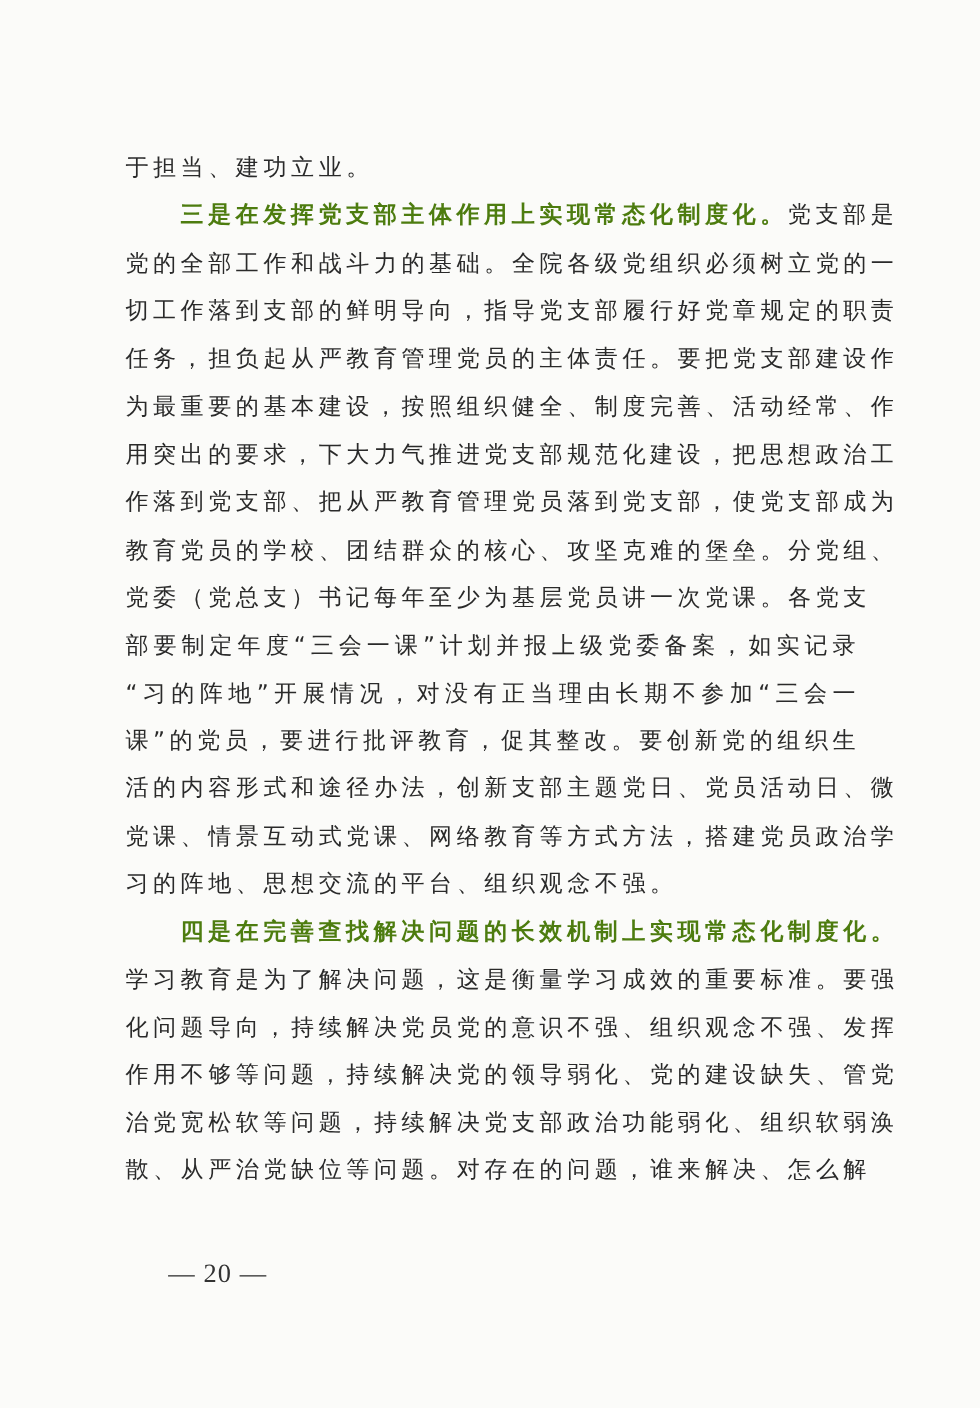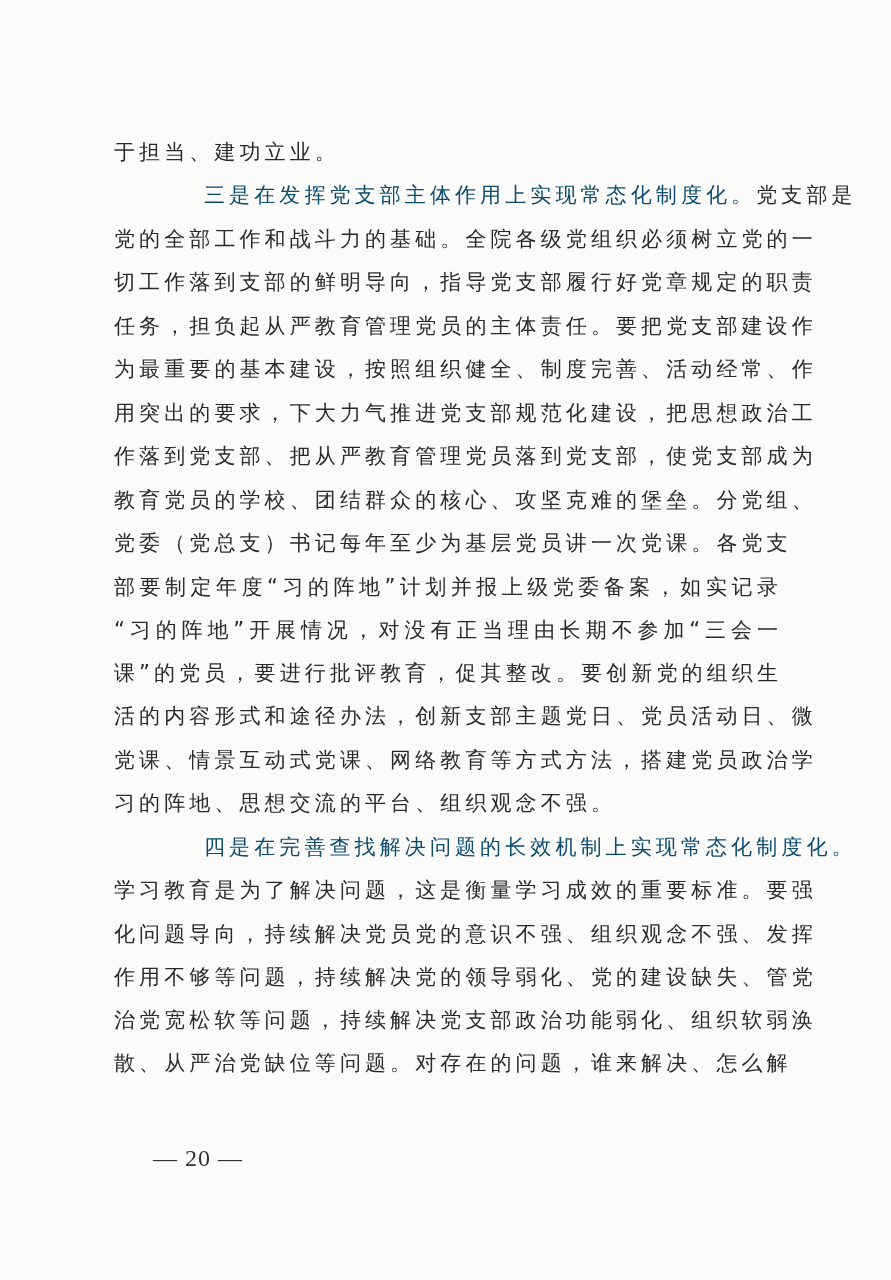--- a/index.html
+++ b/index.html
@@ -18,21 +18,21 @@
     width: 668px;
     font-size: 21px;
     line-height: 32px;
     white-space: nowrap;
     letter-spacing: 4.1px;
     text-align: justify;
     text-align-last: justify;
   }
   .line.last { text-align-last: left; }
   .line.indent { left: 164px; width: 618px; }
-  .bold { font-weight: normal; color: #0c4a6e; margin-left: 40px; }
+  .bold { font-weight: bold; color: #4d7c0f; }
   .page-number {
     position: absolute; left: 126px; top: 1145px;
     font-family: "Liberation Serif", serif;
     font-size: 24px; color: #333;
     letter-spacing: 1px;
     margin-left: 27px;
   }
 </style>
 </head>
 <body>
@@ -43,21 +43,21 @@
   <div class="line indent" style="top:179px"><span class="bold">三是在发挥党支部主体作用上实现常态化制度化。</span><span>党支部是</span></div>
 
   <div class="line" style="top:223px">党的全部工作和战斗力的基础。全院各级党组织必须树立党的一</div>
   <div class="line" style="top:266px">切工作落到支部的鲜明导向，指导党支部履行好党章规定的职责</div>
   <div class="line" style="top:310px">任务，担负起从严教育管理党员的主体责任。要把党支部建设作</div>
   <div class="line" style="top:353px">为最重要的基本建设，按照组织健全、制度完善、活动经常、作</div>
   <div class="line" style="top:397px">用突出的要求，下大力气推进党支部规范化建设，把思想政治工</div>
   <div class="line" style="top:440px">作落到党支部、把从严教育管理党员落到党支部，使党支部成为</div>
   <div class="line" style="top:484px">教育党员的学校、团结群众的核心、攻坚克难的堡垒。分党组、</div>
   <div class="line" style="top:527px">党委（党总支）书记每年至少为基层党员讲一次党课。各党支</div>
-  <div class="line" style="top:571px">部要制定年度“习的阵地”计划并报上级党委备案，如实记录</div>
+  <div class="line" style="top:571px">部要制定年度“三会一课”计划并报上级党委备案，如实记录</div>
   <div class="line" style="top:614px">“习的阵地”开展情况，对没有正当理由长期不参加“三会一</div>
   <div class="line" style="top:657px">课”的党员，要进行批评教育，促其整改。要创新党的组织生</div>
   <div class="line" style="top:700px">活的内容形式和途径办法，创新支部主题党日、党员活动日、微</div>
   <div class="line" style="top:744px">党课、情景互动式党课、网络教育等方式方法，搭建党员政治学</div>
   <div class="line last" style="top:787px">习的阵地、思想交流的平台、组织观念不强。</div>
 
   <div class="line indent" style="top:831px"><span class="bold">四是在完善查找解决问题的长效机制上实现常态化制度化。</span><span></span></div>
 
   <div class="line" style="top:874px">学习教育是为了解决问题，这是衡量学习成效的重要标准。要强</div>
   <div class="line" style="top:918px">化问题导向，持续解决党员党的意识不强、组织观念不强、发挥</div>

